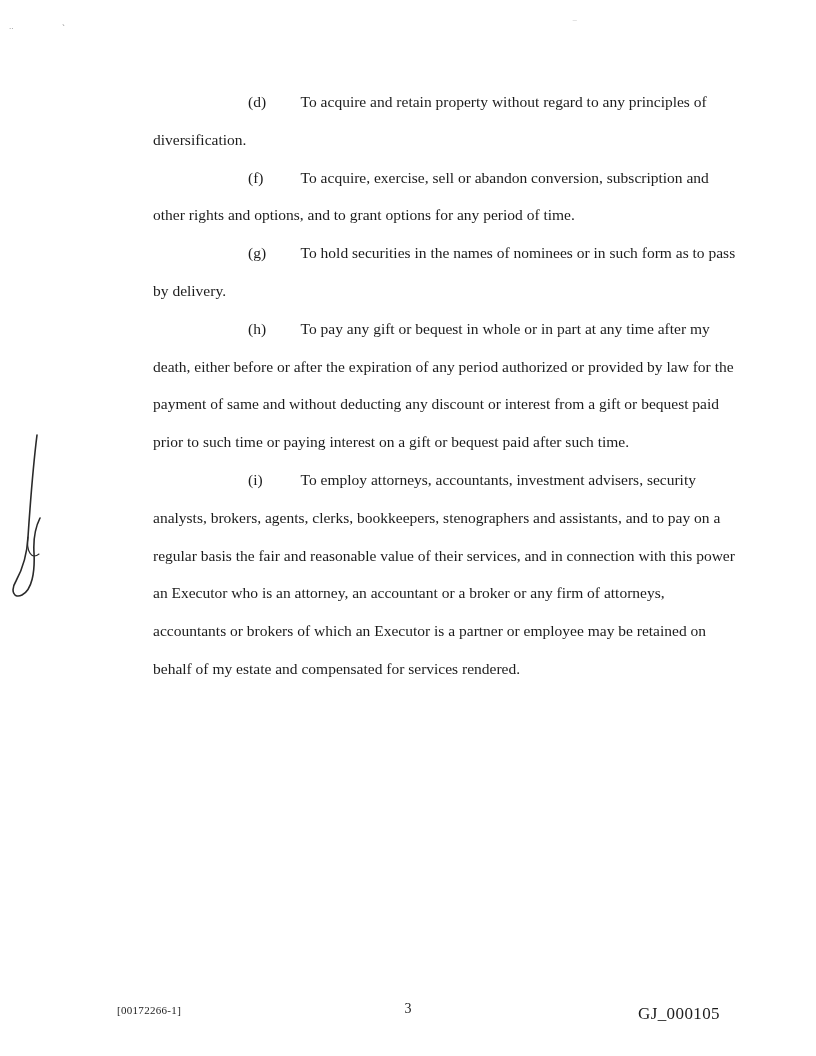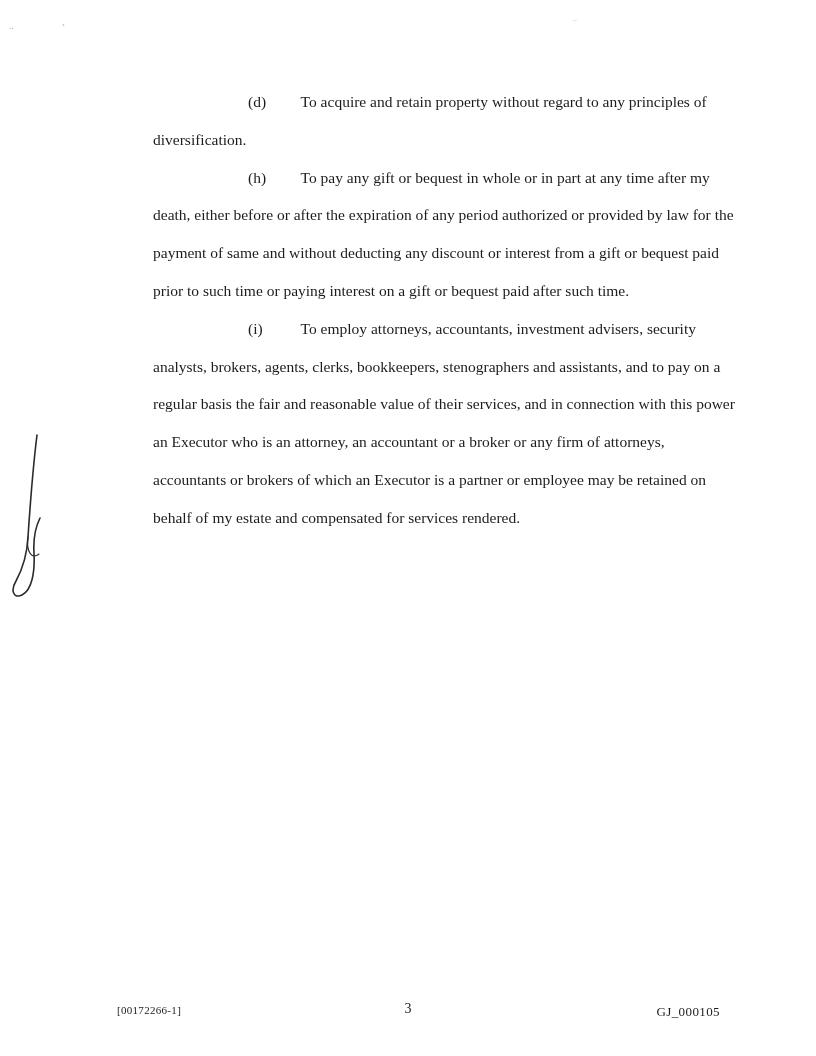--- a/index.html
+++ b/index.html
@@ -48,21 +48,21 @@
     left: 0;
     right: 0;
     top: 1001px;
     text-align: center;
     font-size: 14px;
   }
   .footer-right {
     position: absolute;
     right: 96px;
     top: 1004px;
-    font-size: 13px;
+    font-size: 17px;
     letter-spacing: 0.4px;
   }
   .pen-mark {
     position: absolute;
     left: 6px;
     top: 432px;
     width: 52px;
     height: 172px;
   }
   .speck {
@@ -88,20 +88,28 @@
     <path d="M31 3 C 27 35, 24 75, 22 105 C 21 124, 16 138, 10 149 C 4 159, 8 167, 16 163 C 26 158, 29 140, 28 121 C 27 104, 31 92, 34 86" stroke="#2a2a2a" stroke-width="1.6" stroke-linecap="round" fill="none"></path>
     <path d="M22 105 C 20 120, 26 128, 33 122" stroke="#2a2a2a" stroke-width="1.1" stroke-linecap="round" fill="none"></path>
   </svg>
 
   <div class="content">
     <p>
       <span class="para-label">(d)</span>
       <span>To acquire and retain property without regard to any principles of diversification.</span>
     </p>
     <p>
+      <span class="para-label">(f)</span>
+      <span>To acquire, exercise, sell or abandon conversion, subscription and other rights and options, and to grant options for any period of time.</span>
+    </p>
+    <p>
+      <span class="para-label">(g)</span>
+      <span>To hold securities in the names of nominees or in such form as to pass by delivery.</span>
+    </p>
+    <p>
       <span class="para-label">(h)</span>
       <span>To pay any gift or bequest in whole or in part at any time after my death, either before or after the expiration of any period authorized or provided by law for the payment of same and without deducting any discount or interest from a gift or bequest paid prior to such time or paying interest on a gift or bequest paid after such time.</span>
     </p>
     <p>
       <span class="para-label">(i)</span>
       <span>To employ attorneys, accountants, investment advisers, security analysts, brokers, agents, clerks, bookkeepers, stenographers and assistants, and to pay on a regular basis the fair and reasonable value of their services, and in connection with this power an Executor who is an attorney, an accountant or a broker or any firm of attorneys, accountants or brokers of which an Executor is a partner or employee may be retained on behalf of my estate and compensated for services rendered.</span>
     </p>
   </div>
 
   <div class="footer-left">[00172266-1]</div>

